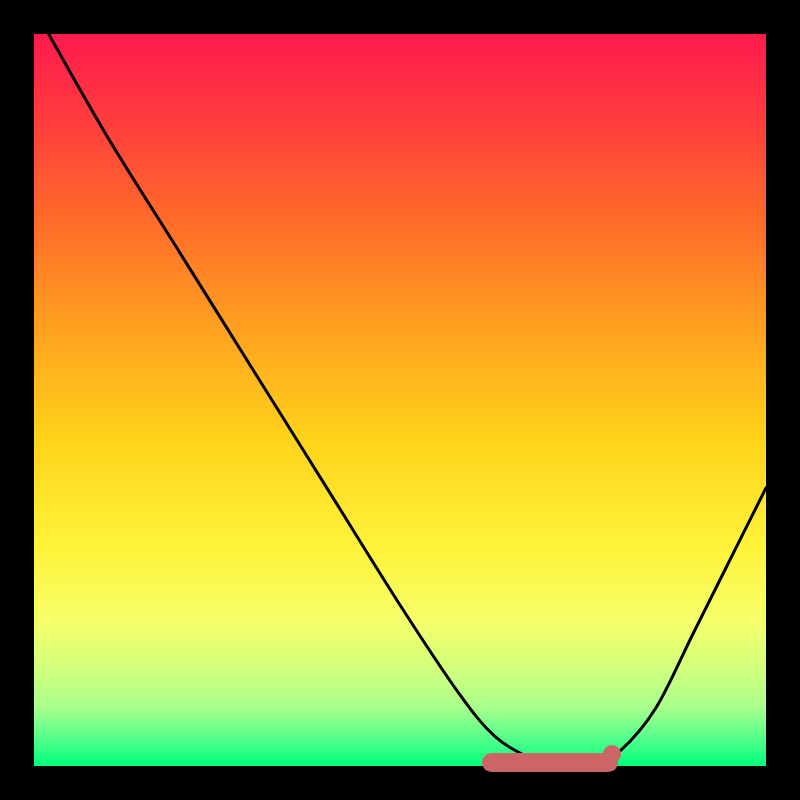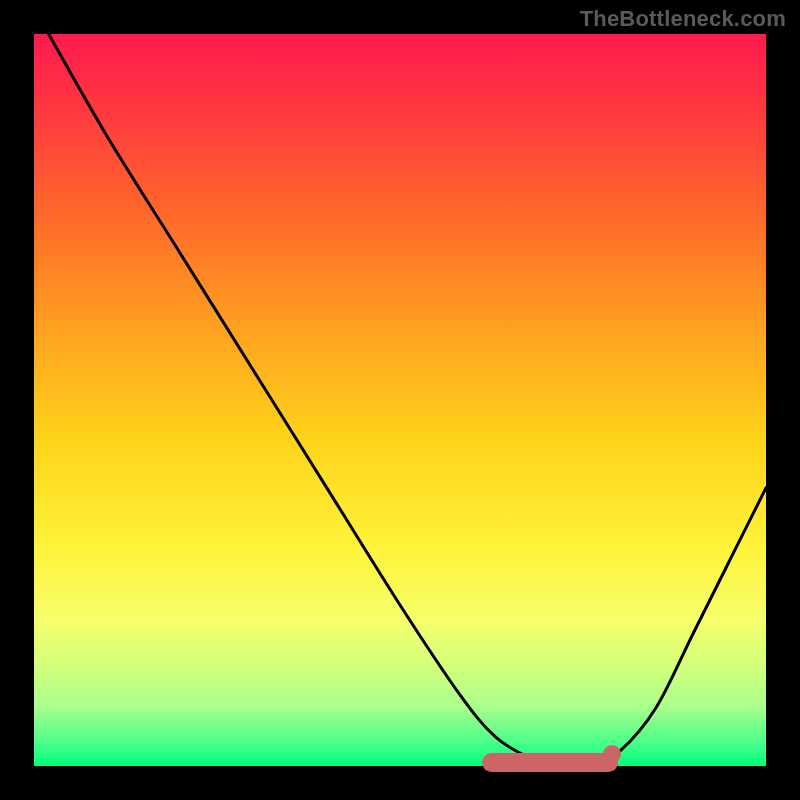--- a/index.html
+++ b/index.html
@@ -75,15 +75,14 @@
 
   <div class="plot-area"></div>
 
   <svg class="curve" viewBox="0 0 732 732">
     <path id="curve-path" fill="none" stroke="#000" stroke-width="3" stroke-linecap="round" d="M 14.64 0 C 24.4 17.080000000000002, 51.24000000000001 65.88000000000002, 73.2 102.48000000000002 C 95.16 139.08, 122.00000000000001 180.56000000000003, 146.4 219.60000000000002 C 170.8 258.64, 195.2 297.67999999999995, 219.6 336.71999999999997 C 244 375.76, 268.40000000000003 414.79999999999995, 292.8 453.84 C 317.2 492.88, 344.04 536.8000000000001, 366 570.96 C 387.96 605.12, 408.69999999999993 636.8399999999999, 424.55999999999995 658.8 C 440.41999999999996 680.76, 448.96000000000004 691.74, 461.16 702.72 C 473.36 713.7, 486.7800000000001 719.8, 497.76000000000005 724.68 C 508.74 729.56, 517.28 730.78, 527.04 732 C 536.8 733.22, 546.5600000000001 734.44, 556.32 732 C 566.08 729.56, 574.62 727.12, 585.6 717.36 C 596.58 707.6, 609.9999999999999 692.96, 622.1999999999999 673.44 C 634.4 653.9200000000001, 646.6 624.64, 658.8000000000001 600.24 C 671.0000000000001 575.84, 683.2 551.4399999999999, 695.4 527.04 C 707.5999999999999 502.64, 725.9 466.03999999999996, 732 453.84"></path>
   </svg>
 
   <div id="accent-bar" class="accent" style="left: 481.84px; top: 753px; width: 136.44px; height: 19px;"></div>
   <div id="accent-dot" class="dot" style="left: 603.28px; top: 744.68px;"></div>
 
-  <div class="watermark">TheBottleneck.com</div>
 
 </div>
 
 </body></html>

